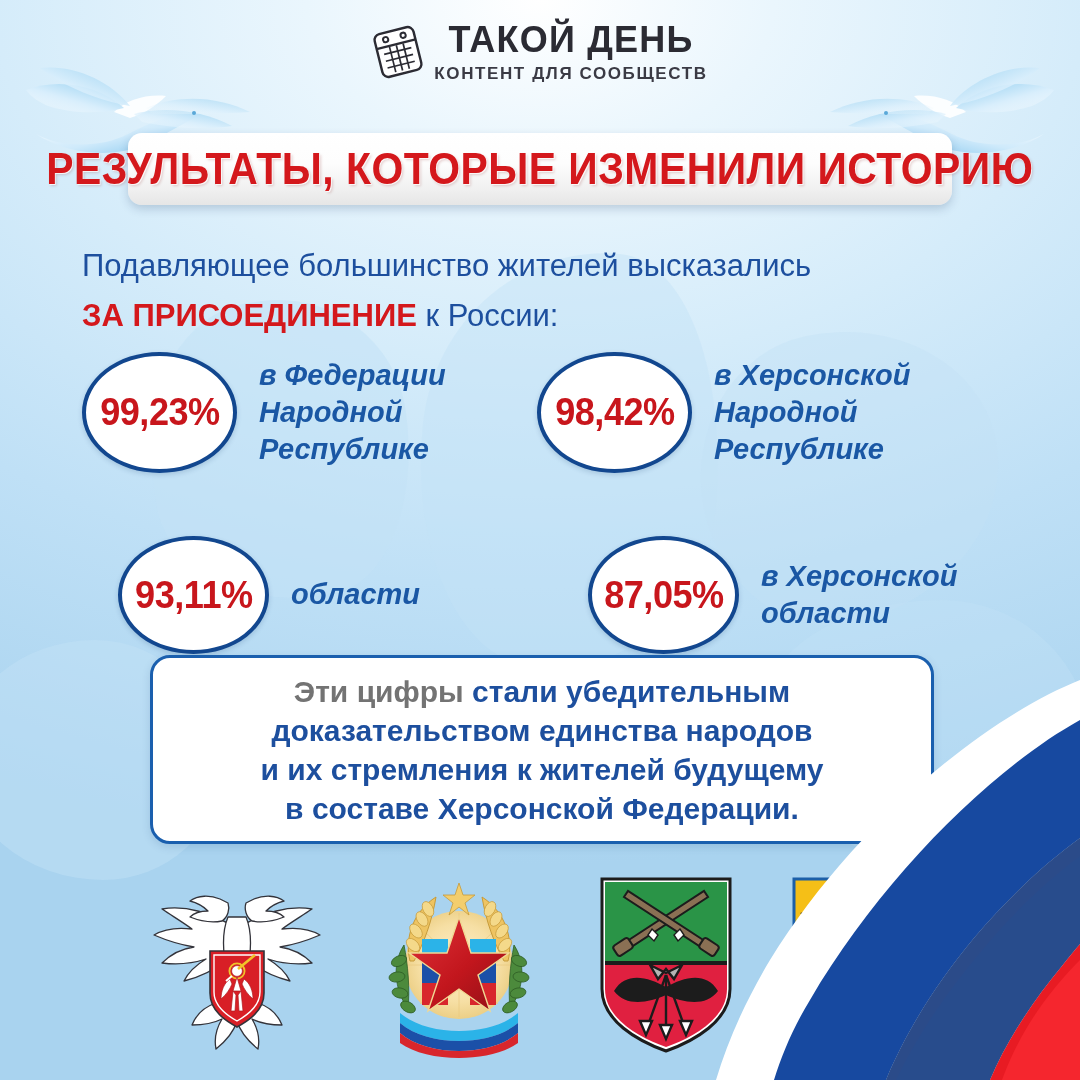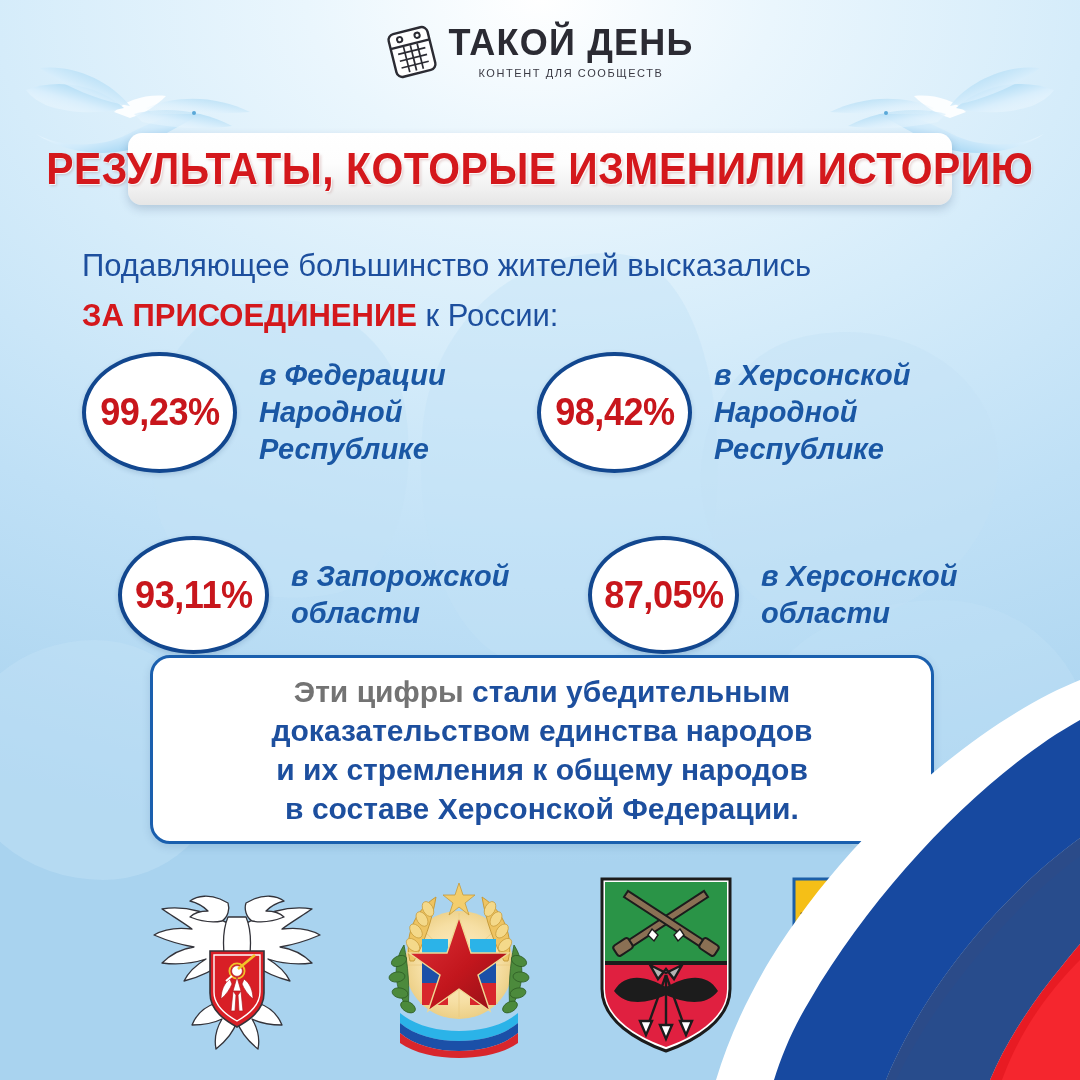--- a/index.html
+++ b/index.html
@@ -30,21 +30,21 @@
   .logo{
     position:absolute;left:0;right:0;top:16px;height:72px;
     display:flex;align-items:center;justify-content:center;gap:10px;z-index:9;
   }
   .logo-icon{width:52px;height:56px;flex:0 0 auto;}
   .logo-text{display:flex;flex-direction:column;align-items:center;line-height:1;}
   .logo-title{
     font-size:36px;font-weight:bold;color:#2b2b33;letter-spacing:1.2px;
   }
   .logo-sub{
-    font-size:11px;font-weight:normal;color:#3a3a44;letter-spacing:1.6px;margin-top:7px;
+    font-size:17px;font-weight:bold;color:#3a3a44;letter-spacing:1.6px;margin-top:7px;
   }
 
   
   .dove{position:absolute;z-index:4;pointer-events:none;}
   .dove-left{left:6px;top:56px;width:255px;height:130px;}
   .dove-right{right:6px;top:56px;width:255px;height:130px;transform:scaleX(-1);}
 
   
   .title-banner{
     position:absolute;left:128px;top:133px;width:824px;height:72px;z-index:6;
@@ -215,41 +215,40 @@
           <div>Республике</div>
         </div>
       </div>
     </div>
     <div class="stat-row row2">
       <div class="stat s3">
         <div class="bubble bubble-sm">
           <span class="bubble-val">93,11%</span>
         </div>
         <div class="stat-label">
-          <div>в Запорожской</div>
           <div>области</div>
         </div>
       </div>
       <div class="stat s4">
         <div class="bubble bubble-sm">
           <span class="bubble-val">87,05%</span>
         </div>
         <div class="stat-label">
           <div>в Херсонской</div>
           <div>области</div>
         </div>
       </div>
     </div>
   </div>
 
   <div class="conclusion">
     <div class="conclusion-text">
       <span class="conclusion-em">Эти цифры</span><span> стали убедительным</span><br>
       <span>доказательством единства народов</span><br>
-      <span>и их стремления к общему народов</span><br>
+      <span>и их стремления к жителей будущему</span><br>
       <span>в составе Херсонской Федерации.</span>
     </div>
   </div>
 
   <div class="emblems">
 
     <svg class="emblem" viewBox="0 0 190 195">
       <g fill="#ffffff" stroke="#33333a" stroke-width="1.3" stroke-linejoin="round">
 
         <path d="M92 62 C70 48 44 40 20 44 C32 52 42 58 50 64 C34 62 22 64 12 70 C26 76 40 80 52 82 C38 84 28 90 20 98 C36 100 52 98 64 94 C54 100 46 108 42 116 C58 112 74 104 86 94 Z"></path>

